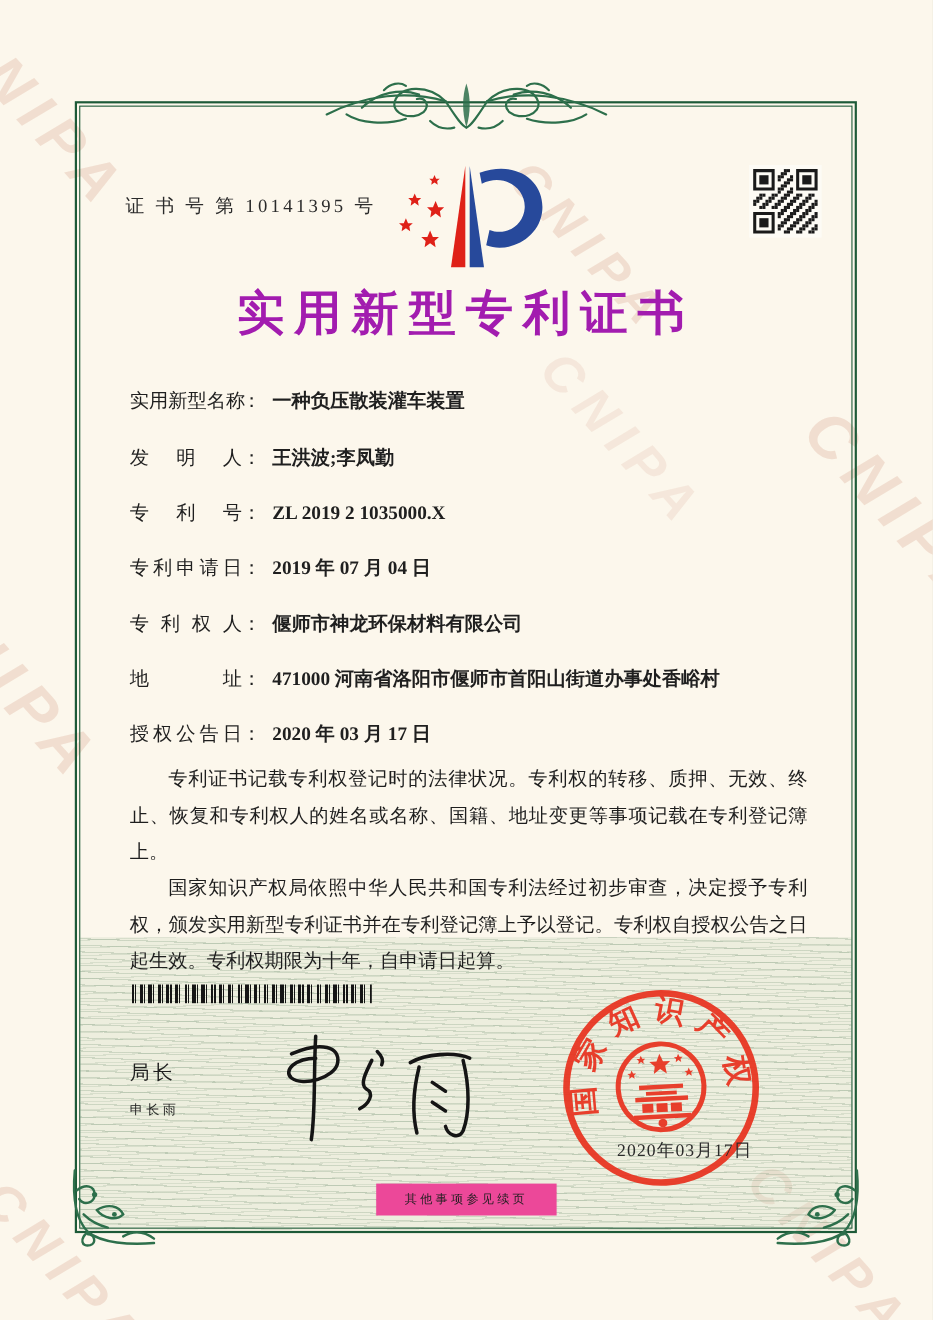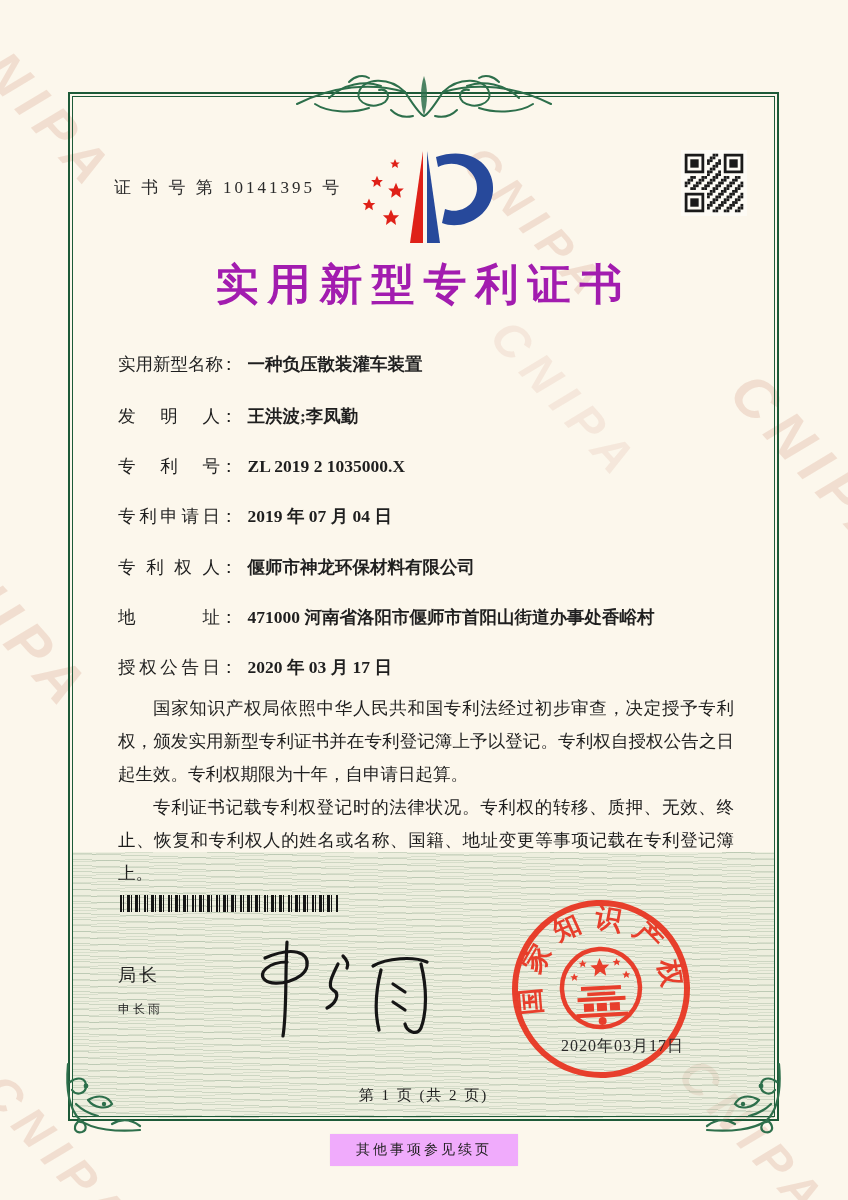--- a/index.html
+++ b/index.html
@@ -59,22 +59,22 @@
 
   .director-title{left:118px;top:963px;font-size:18px;letter-spacing:3px;z-index:2;}
   .director-name{left:118px;top:1001px;font-size:12px;letter-spacing:3px;z-index:2;}
   .signature{left:235px;top:936px;width:210px;height:105px;z-index:2;}
 
   .seal{left:508px;top:896px;width:186px;height:186px;z-index:3;}
   .seal-date{left:518px;top:1036px;width:166px;text-align:right;font-size:16px;color:#2b2b2b;
              letter-spacing:1px;z-index:4;}
 
   .page-num{left:68px;top:1086px;width:711px;text-align:center;font-size:15px;letter-spacing:2px;z-index:2;}
-  .note-box{left:50%;top:1134px;transform:translateX(-50%);background:#f0abfc;padding:7px 26px;
-            font-size:14px;letter-spacing:3px;z-index:2;box-shadow:0 0 2px rgba(0,0,0,0.05);}
+  .note-box{left:50%;top:1076px;transform:translateX(-50%);background:#ec4899;padding:7px 26px;
+            font-size:11px;letter-spacing:3px;z-index:2;box-shadow:0 0 2px rgba(0,0,0,0.05);}
 
   .ornament-top{left:293px;top:58px;width:262px;height:70px;z-index:3;}
   .corner{width:86px;height:76px;z-index:3;}
   .corner-left{left:58px;top:1060px;}
   .corner-right{left:703px;top:1060px;transform:scaleX(-1);}
 </style>
 </head>
 <body>
 
 <div class="page">
@@ -309,22 +309,22 @@
     <span class="flabel">专利权人</span><span>：</span><span class="fvalue">偃师市神龙环保材料有限公司</span>
   </div>
   <div class="abs frow r6">
     <span class="flabel">地址</span><span>：</span><span class="fvalue">471000 河南省洛阳市偃师市首阳山街道办事处香峪村</span>
   </div>
   <div class="abs frow r7">
     <span class="flabel">授权公告日</span><span>：</span><span class="fvalue">2020 年 03 月 17 日</span>
   </div>
 
   <div class="abs paras">
+    <p>专利证书记载专利权登记时的法律状况。专利权的转移、质押、无效、终止、恢复和专利权人的姓名或名称、国籍、地址变更等事项记载在专利登记簿上。</p>
     <p>国家知识产权局依照中华人民共和国专利法经过初步审查，决定授予专利权，颁发实用新型专利证书并在专利登记簿上予以登记。专利权自授权公告之日起生效。专利权期限为十年，自申请日起算。</p>
-    <p>专利证书记载专利权登记时的法律状况。专利权的转移、质押、无效、终止、恢复和专利权人的姓名或名称、国籍、地址变更等事项记载在专利登记簿上。</p>
   </div>
 
   <div class="abs barcode"></div>
 
   <div class="abs director-title">局长</div>
   <div class="abs director-name">申长雨</div>
 
   <svg class="abs signature" viewBox="0 0 210 105">
     <g fill="none" stroke="#151515" stroke-width="3.2" stroke-linecap="round">
       <path d="M30,22 C58,10 74,16 72,30 C70,44 40,52 30,44 C22,37 34,26 52,26"></path>

